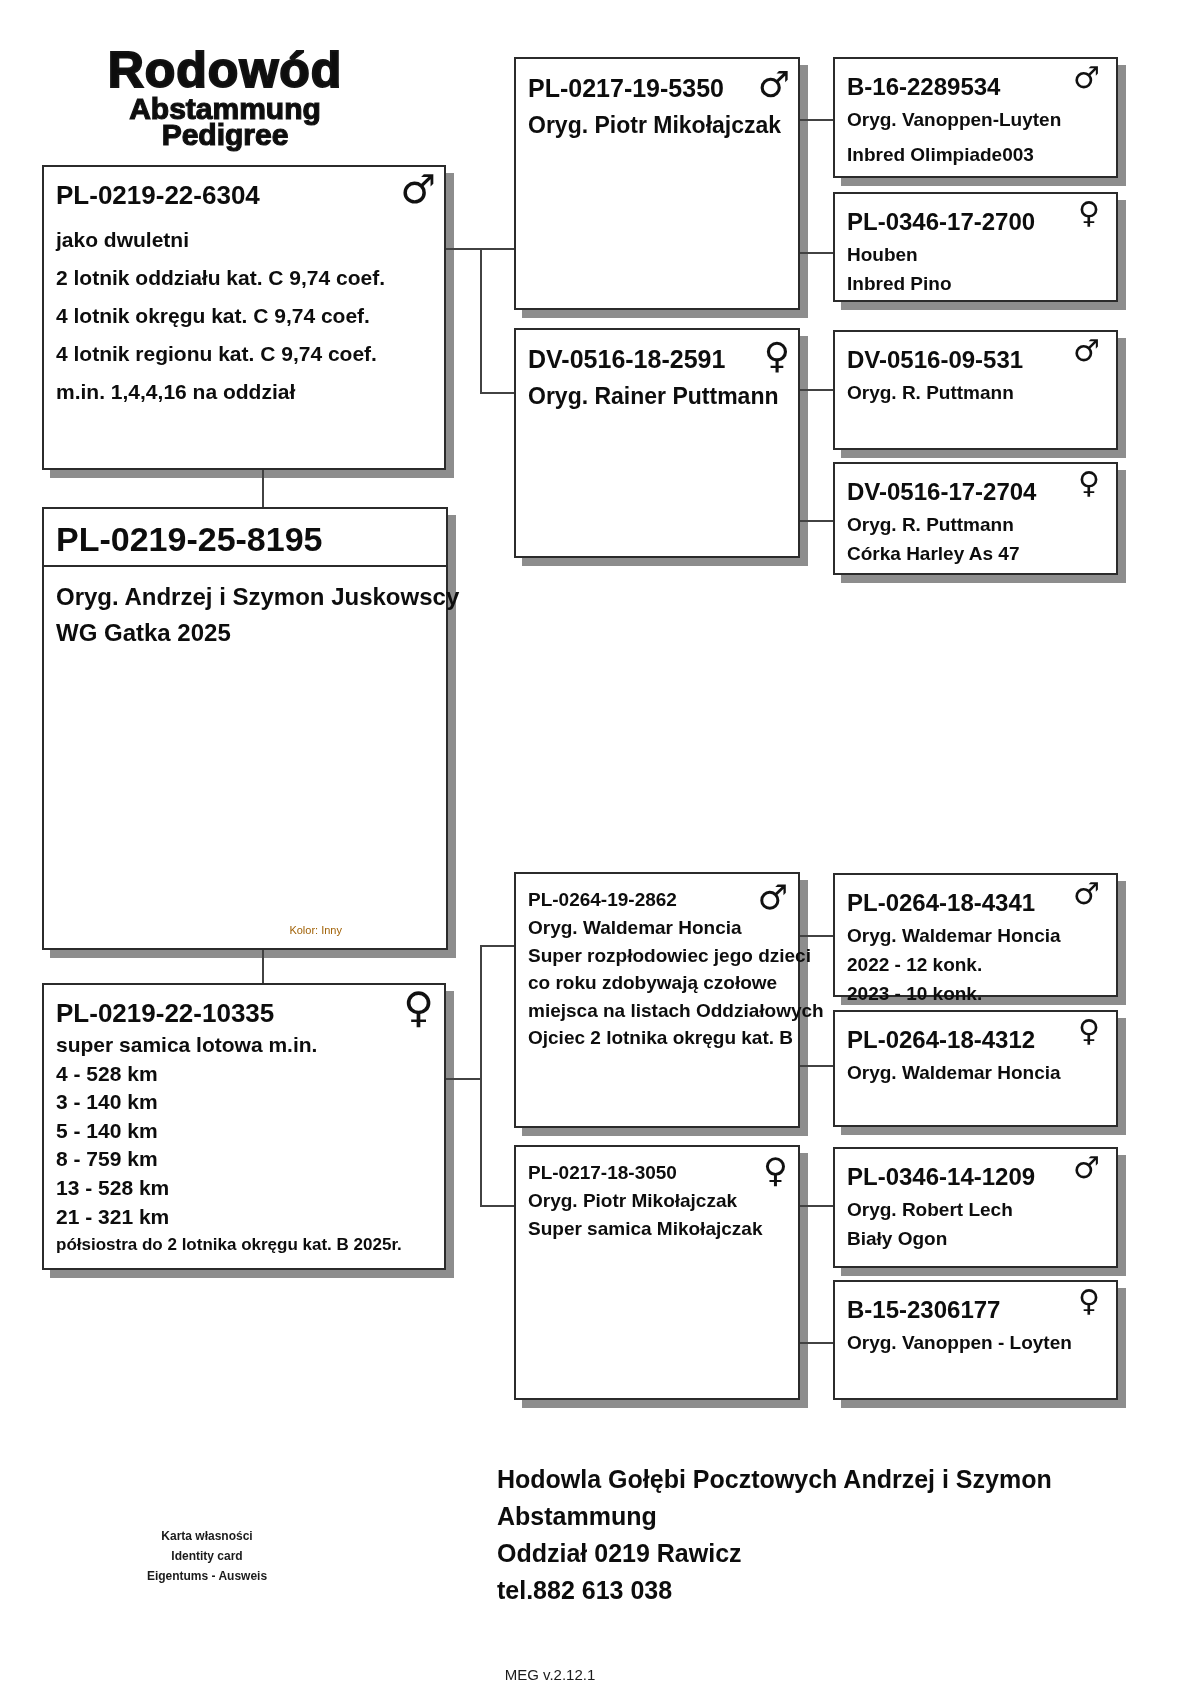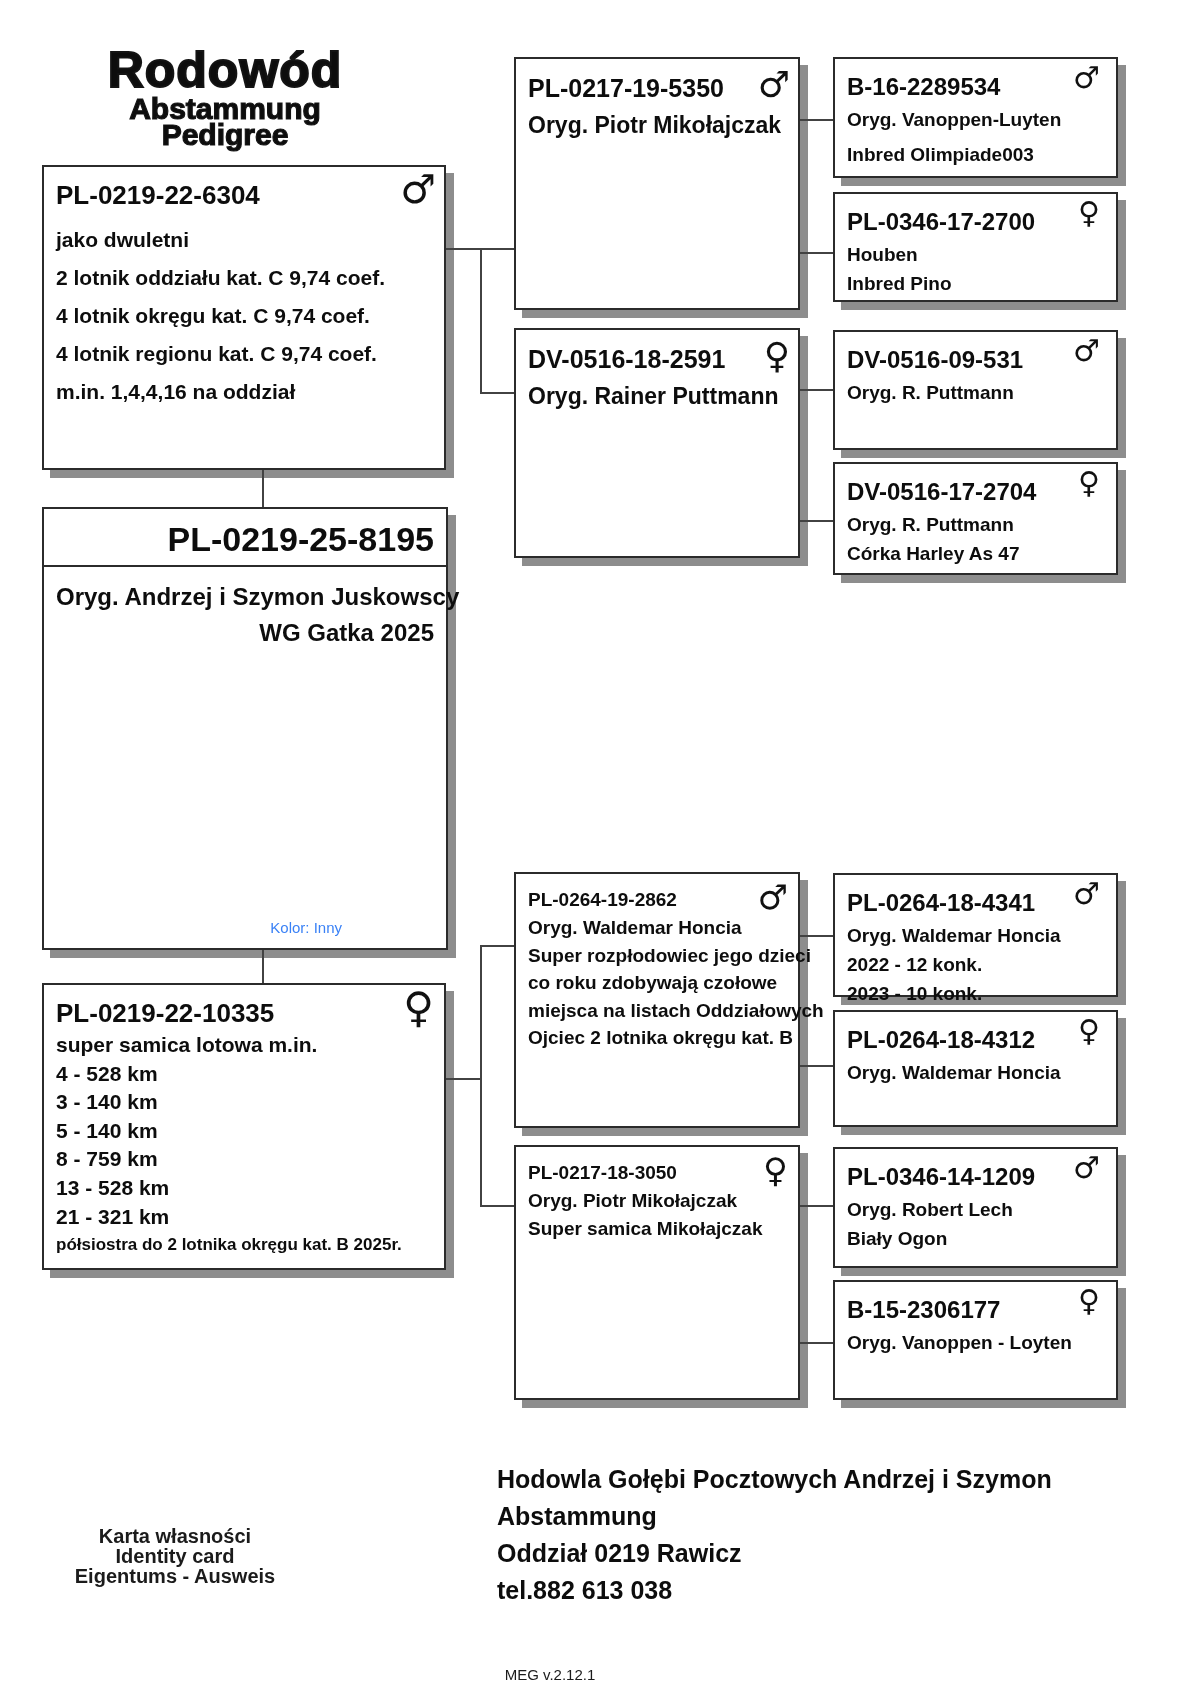--- a/index.html
+++ b/index.html
@@ -19,27 +19,27 @@
   .ring,.ln{font-weight:bold;white-space:nowrap;}
   .sym{position:absolute;font-family:"DejaVu Sans",sans-serif;font-weight:bold;
        color:#111;line-height:1;}
 
   
   .b-sire{left:42px;top:165px;width:404px;height:305px;padding:10px 12px;}
   .b-sire .ring{font-size:26px;line-height:36px;margin-bottom:8px;}
   .b-sire .ln{font-size:21px;line-height:38px;}
   .b-sire .sym{top:2px;right:8px;font-size:40px;}
 
-  .b-subject{left:42px;top:507px;width:406px;height:443px;padding:0;text-align:right;}
+  .b-subject{left:42px;top:507px;width:406px;height:443px;padding:0;}
   .b-subject .hdr{padding:10px 12px 6px;border-bottom:2px solid #2b2b2b;}
   .b-subject .ring{font-size:34px;line-height:40px;}
   .b-subject .bd{padding:12px;}
   .b-subject .ln{font-size:24px;line-height:36px;}
-  .b-subject .kolor{position:absolute;right:104px;bottom:12px;font-size:15px;
-                    font-weight:normal;color:#3b82f6;white-space:nowrap;margin-left:32px;}
+  .b-subject .kolor{position:absolute;right:104px;bottom:12px;font-size:11px;
+                    font-weight:normal;color:#a16207;white-space:nowrap;margin-left:32px;}
 
   .b-dam{left:42px;top:983px;width:404px;height:287px;padding:10px 12px;}
   .b-dam .ring{font-size:26px;line-height:36px;}
   .b-dam .ln{font-size:21px;line-height:28.6px;}
   .b-dam .ln.small{font-size:17px;}
   .b-dam .sym{top:2px;right:10px;font-size:42px;}
 
   
   .b-mid{left:514px;width:286px;padding:12px;}
   .b-sire-sire{top:57px;height:253px;}
@@ -71,22 +71,22 @@
   .b-right .sym{top:4px;right:16px;font-size:30px;}
 
   
   .hline,.vline{position:absolute;background:#424242;}
   .hline{height:2px;}
   .vline{width:2px;}
 
   
   .breeder{position:absolute;left:497px;top:1420px;font-size:25px;font-weight:bold;
            line-height:37px;white-space:nowrap;margin-top:41px;}
-  .card{position:absolute;left:25px;top:1526px;width:300px;text-align:center;
-        font-size:20px;font-weight:bold;line-height:20px;color:#1b1b1b;}
+  .card{position:absolute;left:57px;top:1526px;width:300px;text-align:center;
+        font-size:12px;font-weight:bold;line-height:20px;color:#1b1b1b;}
   .meg{position:absolute;left:460px;top:1666px;width:180px;text-align:center;
        font-size:15px;font-weight:normal;color:#1b1b1b;}
 </style>
 </head>
 <body>
 
 <div class="page">
 
   <div class="title-block">
     <div class="title-main">Rodowód</div>

